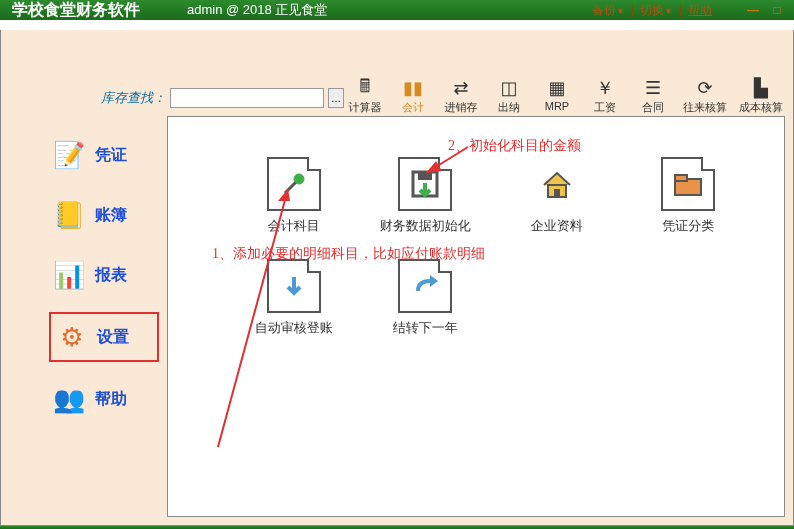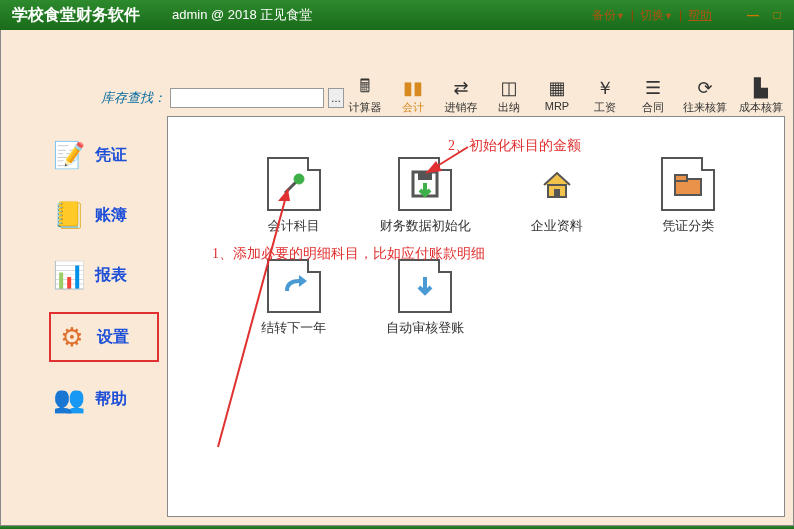--- a/index.html
+++ b/index.html
@@ -1,20 +1,20 @@
 <!DOCTYPE html>
 <html><head>
 <meta charset="utf-8">
 <style>
 * { margin: 0; padding: 0; box-sizing: border-box; }
 body { width: 794px; height: 529px; font-family: "Microsoft YaHei", SimSun, Arial, sans-serif; font-size: 12px; background: #fff; overflow: hidden; position: relative; }
 
-.titlebar { height: 30px; background: linear-gradient(#2d8a2d, #1a6b1a); display: flex; align-items: center; position: relative; }
+.titlebar { height: 20px; background: linear-gradient(#2d8a2d, #1a6b1a); display: flex; align-items: center; position: relative; }
 .app-title { color: #fff; font-size: 16px; font-weight: bold; padding: 0 12px; }
-.user-info { color: #fff; font-size: 13px; margin-left: 20px; text-align: center; }
+.user-info { color: #fff; font-size: 13px; margin-left: 35px; text-align: center; }
 .titlebar-right { position: absolute; right: 8px; top: 0; display: flex; align-items: center; height: 100%; gap: 6px; color: #994400; }
 .titlebar-link { color: #aa5511; font-size: 12px; cursor: pointer; }
 .titlebar-link .dd { font-size: 9px; }
 .win-btn { width: 18px; height: 18px; display: inline-flex; align-items: center; justify-content: center; color: #cc7700; font-weight: bold; cursor: pointer; }
 
 .body-area { position: absolute; top: 30px; left: 0; right: 0; bottom: 3px; background: #f9e9d6; border: 1px solid #888; border-top: none; }
 
 .search-row { position: absolute; top: 58px; left: 100px; display: flex; align-items: center; gap: 4px; }
 .search-label { font-size: 13px; color: #0369a1; font-style: italic; }
 .search-input { width: 154px; height: 20px; background: #fff; border: 1px solid #999; padding: 0 4px; }
@@ -177,33 +177,33 @@
               <rect x="2" y="10" width="26" height="16" fill="#e8924a" stroke="#555" stroke-width="2"></rect>
               <rect x="2" y="6" width="12" height="6" fill="#e8924a" stroke="#555" stroke-width="2"></rect>
             </svg>
           </div>
           <span class="grid-label">凭证分类</span>
         </div>
         <div class="grid-item">
           <div class="grid-icon">
             <span class="fold"></span>
             <svg width="30" height="30">
+              <path d="M15 6 L15 22 M9 16 L15 22 L21 16" stroke="#4a9ad4" stroke-width="4" fill="none"></path>
+            </svg>
+          </div>
+          <span class="grid-label">自动审核登账</span>
+        </div>
+        <div class="grid-item">
+          <div class="grid-icon">
+            <span class="fold"></span>
+            <svg width="30" height="30">
               <path d="M6 20 Q6 8 20 8 L20 4 L28 10 L20 16 L20 12 Q10 12 10 20 Z" fill="#4a9ad4"></path>
             </svg>
           </div>
           <span class="grid-label">结转下一年</span>
-        </div>
-        <div class="grid-item">
-          <div class="grid-icon">
-            <span class="fold"></span>
-            <svg width="30" height="30">
-              <path d="M15 6 L15 22 M9 16 L15 22 L21 16" stroke="#4a9ad4" stroke-width="4" fill="none"></path>
-            </svg>
-          </div>
-          <span class="grid-label">自动审核登账</span>
         </div>
         <div class="grid-item empty">
           <div class="grid-icon"></div>
           <span class="grid-label"></span>
         </div>
       </div>
 
     <span class="anno" style="left:44px; top:128px;text-align:right;">1、添加必要的明细科目，比如应付账款明细</span>
     <span class="anno" style="left:280px; top:20px;">2、初始化科目的金额</span>
 

